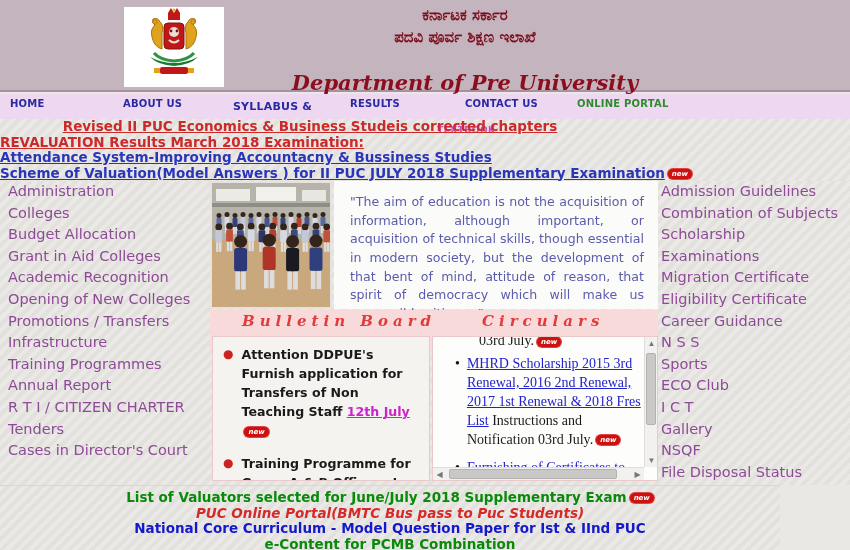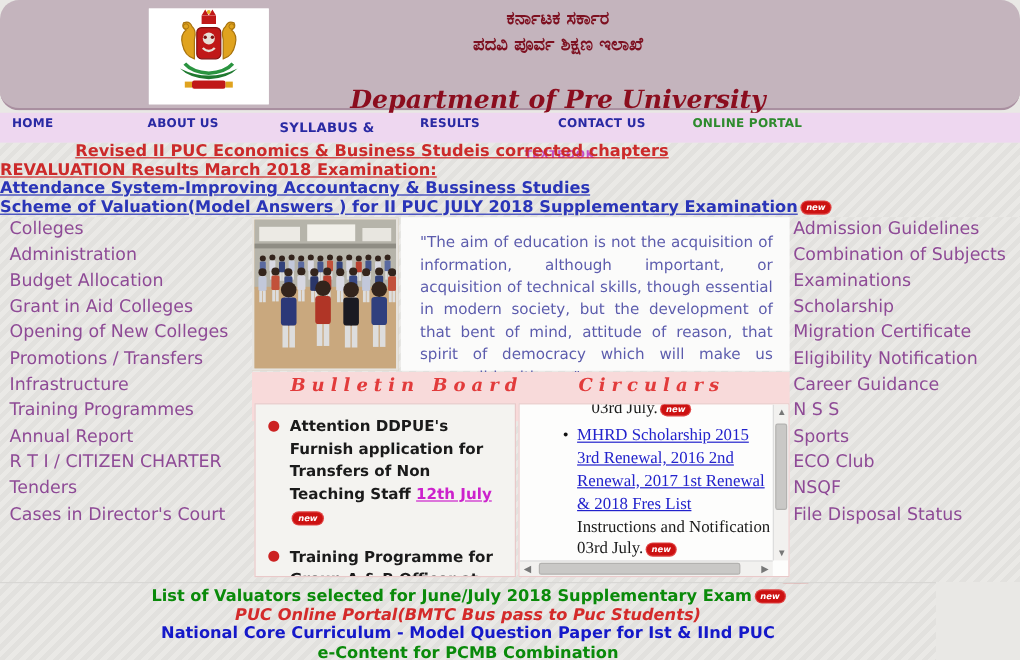--- a/index.html
+++ b/index.html
@@ -1,21 +1,21 @@
 <!DOCTYPE html>
 <html><head>
 <meta charset="utf-8">
 <style>
   * { margin:0; padding:0; box-sizing:border-box; }
   html,body { width:850px; height:550px; }
   body { font-family:"DejaVu Sans","Liberation Sans",sans-serif; position:relative; overflow:hidden; background:#e9e8e5; }
   .page { position:absolute; inset:0; width:850px; height:550px; }
 
   
-  .header { position:absolute; left:0; top:0; width:850px; height:92px; background:#c4b4bd; border-bottom:2px solid #a98fa0;border-radius:16px; }
+  .header { position:absolute; left:0; top:0; width:850px; height:92px; background:#c4b4bd; border-bottom:2px solid #a98fa0; }
   .emblem-box { position:absolute; left:124px; top:7px; width:100px; height:80px; background:#ffffff; }
   .header-text { position:absolute; left:230px; top:4px; width:470px; text-align:center; }
   .hdr-kn { color:#7d1020; font-weight:bold; font-size:15px; line-height:22px; }
   .hdr-en { color:#8b0d1e; font-family:"DejaVu Serif","Liberation Serif",serif; font-style:italic; font-weight:bold; font-size:21px; margin-top:22px; }
 
   
   .nav { position:absolute; left:0; top:94px; width:850px; height:25px; background:#eed7f0; }
   .nav a { position:absolute; top:4px; font-size:10px; font-weight:bold; color:#2929a3; text-decoration:none; letter-spacing:.2px; }
   .nav a.small { font-size:11px; top:6px; }
   .nav a.green { color:#2e8b2e; }
@@ -50,21 +50,21 @@
   .sh1 { left:32px; } .sh2 { left:272px; }
 
   .boxes { position:absolute; left:0; top:155px; width:448px; height:147px; }
   .bulletin { position:absolute; left:2px; top:0; width:218px; height:145px; background:#f4f3f0; border:1px solid #e9c9c9; padding:8px 4px 0 10px; overflow:hidden; }
   .b-item { display:flex; margin-bottom:13px; }
   .b-dot { color:#cc2222; font-size:12px; margin-right:8px; line-height:1.5; }
   .b-text { font-size:12.6px; font-weight:bold; color:#1a1a1a; line-height:1.52; }
   .b-date { color:#cc22cc; }
 
   .circulars { position:absolute; left:222px; top:0; width:226px; height:145px; background:#fdfdfc; border:1px solid #e9c9c9; overflow:hidden; font-family:"Liberation Serif","DejaVu Serif",serif; }
-  .circ-view { position:absolute; left:0; top:0; right:13px; bottom:13px; overflow:hidden; padding:0 2px 0 22px; }
+  .circ-view { position:absolute; left:0; top:0; right:13px; bottom:13px; overflow:hidden; padding:0 2px 0 8px; }
   .circ-cut { font-size:14px; color:#1a1a1a; margin:-4px 0 6px 38px; }
   .c-item { display:flex; font-size:14px; line-height:1.35; margin-bottom:10px; }
   .c-dot { margin:0 7px 0 14px; color:#111; }
   .c-body { color:#1a1a1a; }
   .c-link { color:#2222cc; text-decoration:underline; }
   
   .vsb { position:absolute; right:0; top:0; bottom:13px; width:13px; background:#f2f1ef; border-left:1px solid #ddd; }
   .hsb { position:absolute; left:0; right:13px; bottom:0; height:13px; background:#f2f1ef; border-top:1px solid #ddd; }
   .sb-arrow { position:absolute; color:#777; font-size:8px; line-height:13px; width:13px; text-align:center; }
   .vsb .up{top:0} .vsb .down{bottom:0}
@@ -136,24 +136,25 @@
     <span class="textbook-ghost">TEXTBOOK</span>
     <div class="ann-line ann-c red"><a href="#">Revised II PUC Economics &amp; Business Studeis corrected chapters</a></div>
     <div class="ann-line red"><a href="#">REVALUATION Results March 2018 Examination: </a></div>
     <div class="ann-line blue"><a href="#">Attendance System-Improving Accountacny &amp; Bussiness Studies</a></div>
     <div class="ann-line blue"><a href="#">Scheme of Valuation(Model Answers ) for II PUC JULY 2018 Supplementary Examination</a><span class="new-badge">new</span></div>
   </div>
 
   <div class="main stripes">
 
     <div class="side-menu left-menu">
+      <a href="#">Administration</a>
       <a href="#">Colleges</a>
-      <a href="#">Administration</a>
       <a href="#">Budget Allocation</a>
       <a href="#">Grant in Aid Colleges</a>
+      <a href="#">Academic Recognition</a>
       <a href="#">Opening of New Colleges</a>
       <a href="#">Promotions / Transfers</a>
       <a href="#">Infrastructure</a>
       <a href="#">Training Programmes</a>
       <a href="#">Annual Report</a>
       <a href="#">R T I / CITIZEN CHARTER</a>
       <a href="#">Tenders</a>
       <a href="#">Cases in Director's Court</a>
     </div>
 
@@ -259,28 +260,30 @@
             <div class="h-thumb"></div>
             <div class="sb-arrow right">▶</div>
           </div>
         </div>
       </div>
     </div>
 
     <div class="side-menu right-menu">
       <a href="#">Admission Guidelines</a>
       <a href="#">Combination of Subjects</a>
+      <a href="#">Scholarship</a>
       <a href="#">Examinations</a>
-      <a href="#">Scholarship</a>
       <a href="#">Migration Certificate</a>
-      <a href="#">Eligibility Notification</a>
+      <a href="#">Eligibility Certificate</a>
       <a href="#">Career Guidance</a>
       <a href="#">N S S</a>
       <a href="#">Sports</a>
       <a href="#">ECO Club</a>
+      <a href="#">I C T</a>
+      <a href="#">Gallery</a>
       <a href="#">NSQF</a>
       <a href="#">File Disposal Status</a>
     </div>
   </div>
 
   <span class="new-badge stray-new">new</span>
 
   <div class="footer stripes">
     <div class="f-line f-green"><a href="#">List of Valuators selected for June/July 2018 Supplementary Exam</a><span class="new-badge">new</span></div>
     <div class="f-line f-red"><a href="#">PUC Online Portal(BMTC Bus pass to Puc Students)</a></div>

